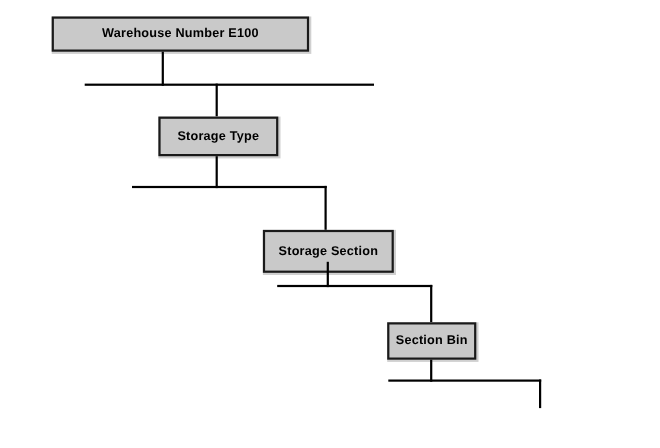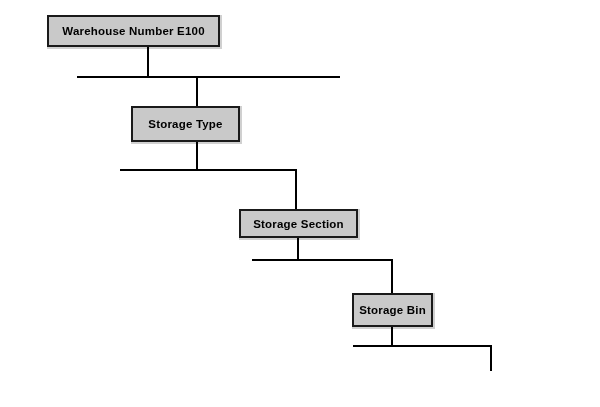--- a/index.html
+++ b/index.html
@@ -37,23 +37,23 @@
     white-space:nowrap;
   }
   .hline,.vline{
     position:absolute;
     background:var(--line);
   }
   .hline{height:2px;}
   .vline{width:2px;}
 
   
-  #n-warehouse       {left:47px;  top:15px;  width:173px; height:32px;}
-  #n-storage-type    {left:131px; top:106px; width:109px; height:36px;}
-  #n-storage-section {left:239px; top:209px; width:119px; height:29px;}
+  #n-warehouse       {left:47px;  top:15px;  width:234px; height:32px;}
+  #n-storage-type    {left:144px; top:106px; width:109px; height:36px;}
+  #n-storage-section {left:239px; top:209px; width:119px; height:39px;}
   #n-storage-bin     {left:352px; top:293px; width:81px;  height:34px;}
   #n-quant           {left:448px; top:371px; width:88px;  height:29px;}
 
   
   #c-v1{left:147px; top:47px;  height:31px;}
   #c-h1{left:77px;  top:76px;  width:263px;}
   #c-v2{left:196px; top:76px;  height:30px;}
   #c-v3{left:196px; top:142px; height:29px;}
   #c-h2{left:120px; top:169px; width:177px;}
   #c-v4{left:295px; top:169px; height:40px;}
@@ -87,21 +87,21 @@
 
   <div class="node" id="n-storage-section">
     <span>Storage Section</span>
   </div>
 
   <div class="vline" id="c-v5"></div>
   <div class="hline" id="c-h3"></div>
   <div class="vline" id="c-v6"></div>
 
   <div class="node" id="n-storage-bin">
-    <span>Storage Bin</span>
+    <span>Section Bin</span>
   </div>
 
   <div class="vline" id="c-v7"></div>
   <div class="hline" id="c-h4"></div>
   <div class="vline" id="c-v8"></div>
 
 
 </div>
 
 </body></html>

